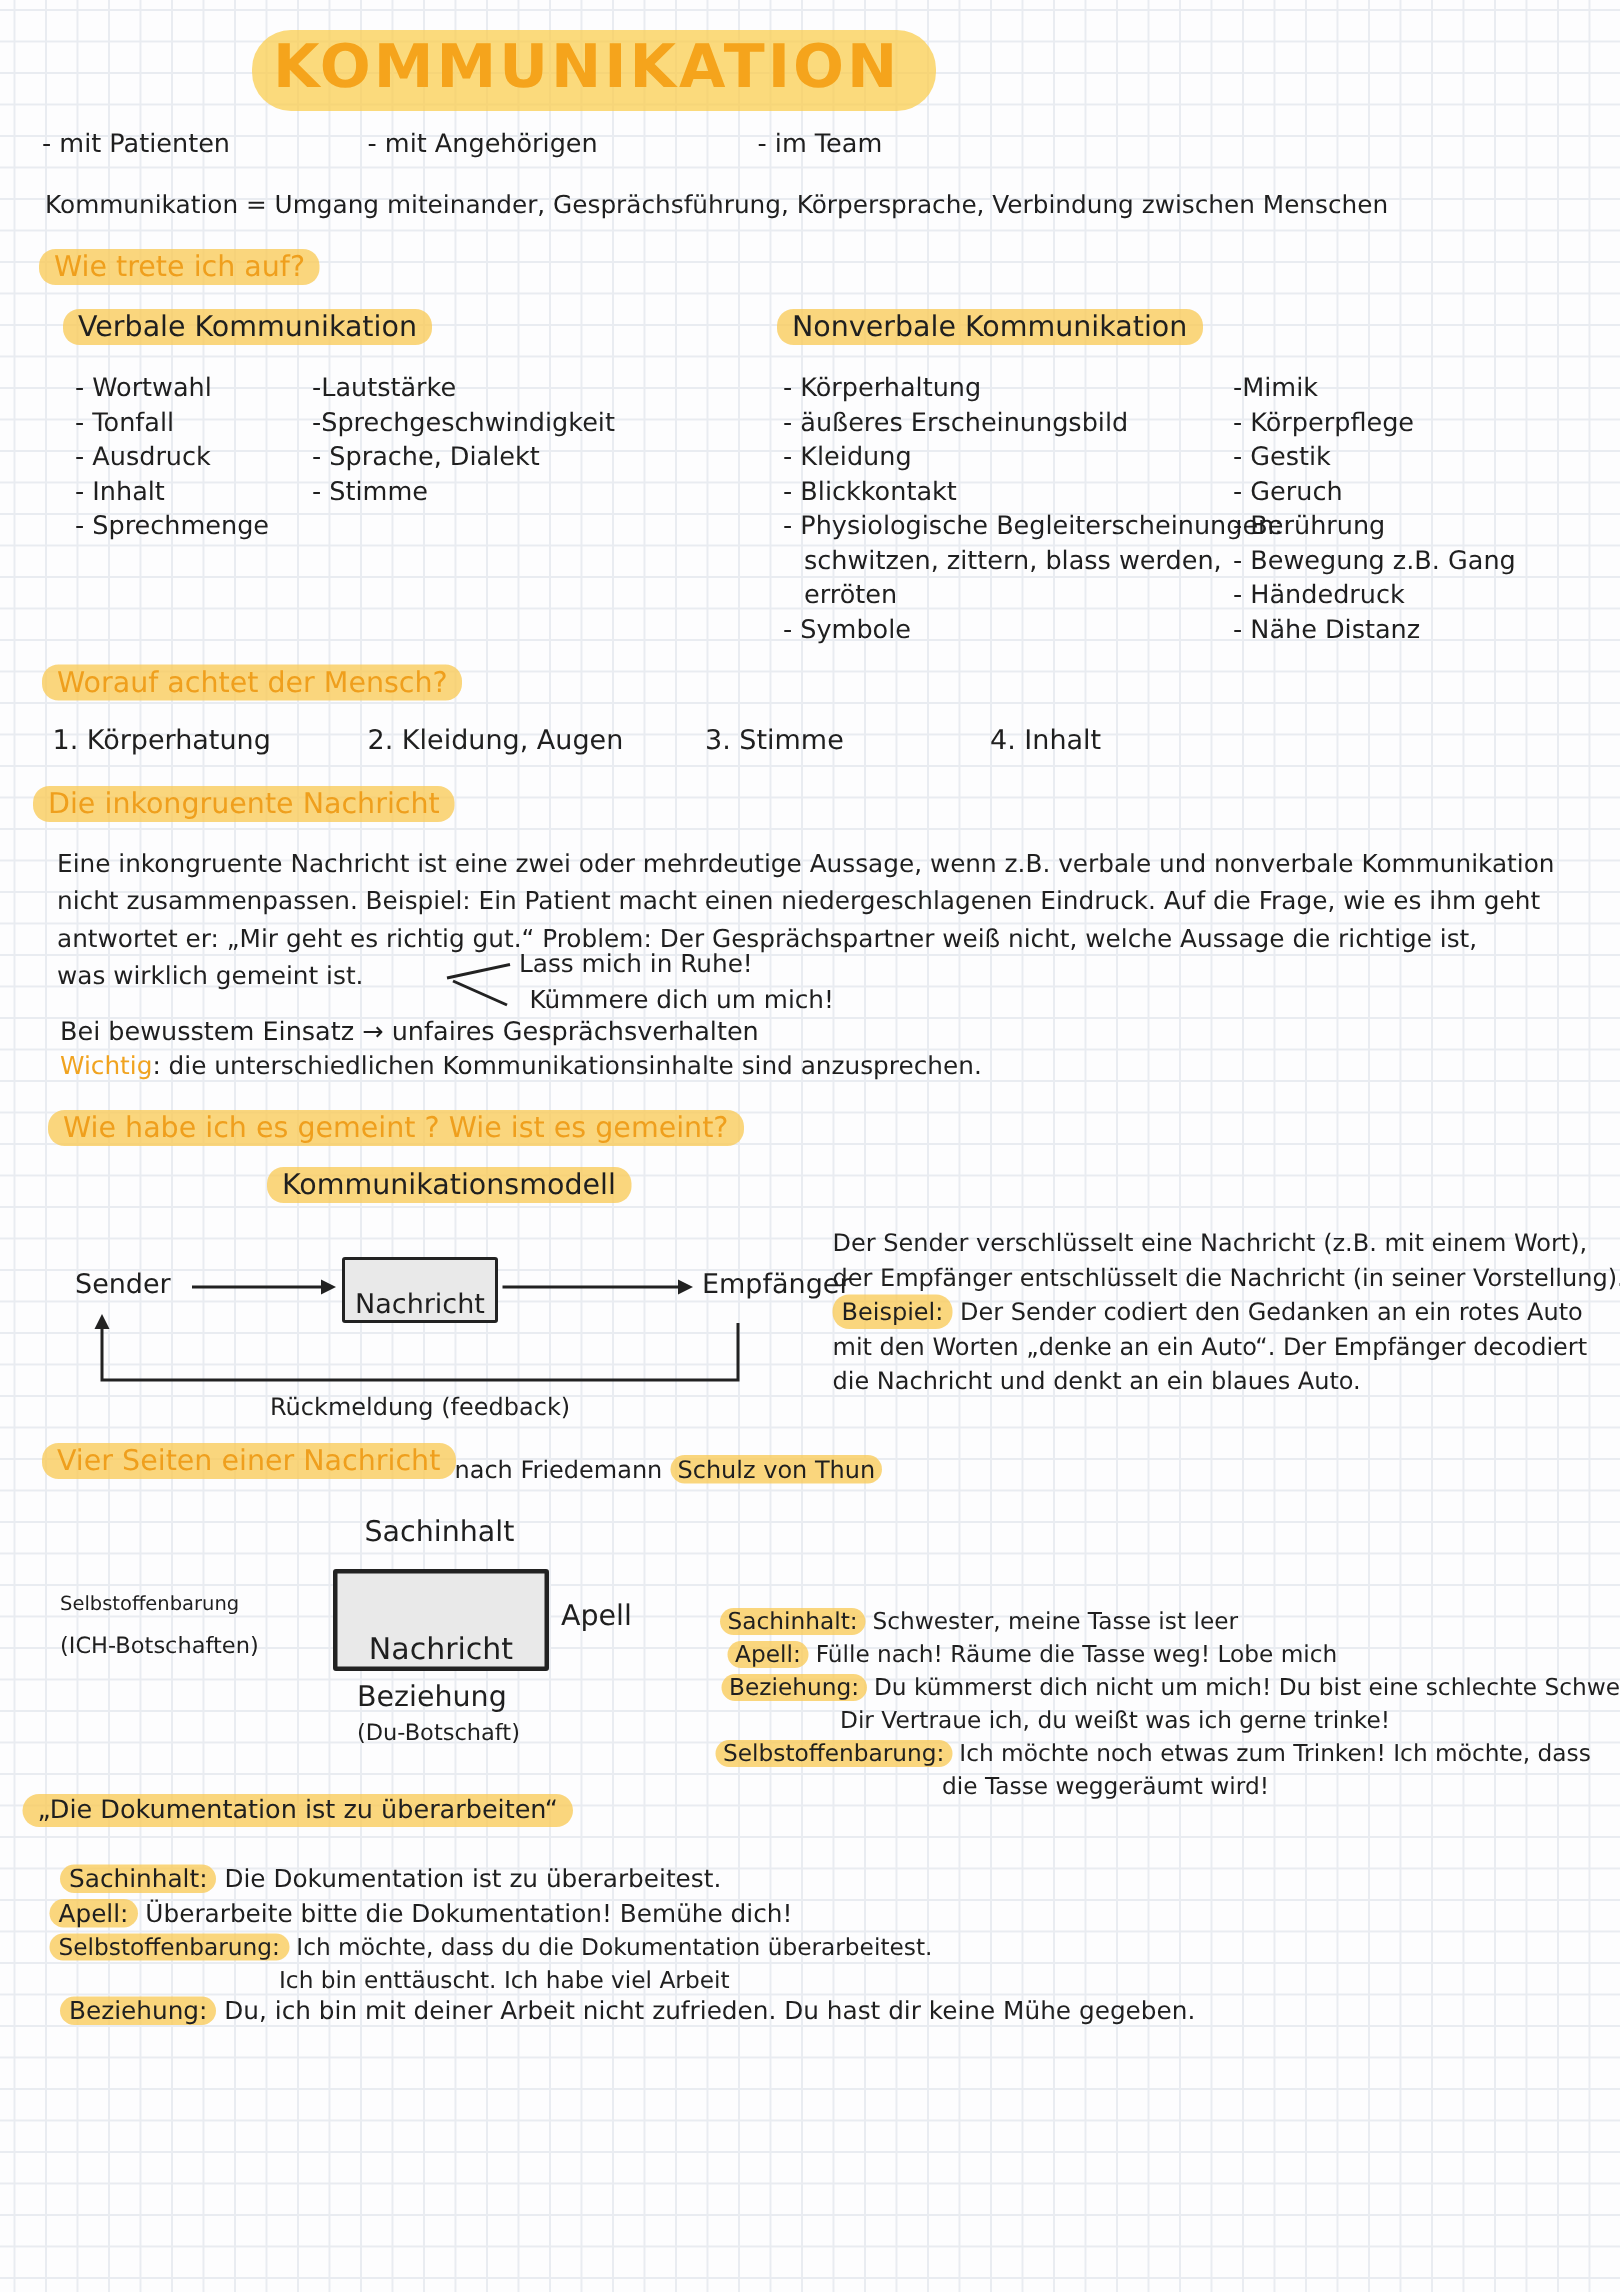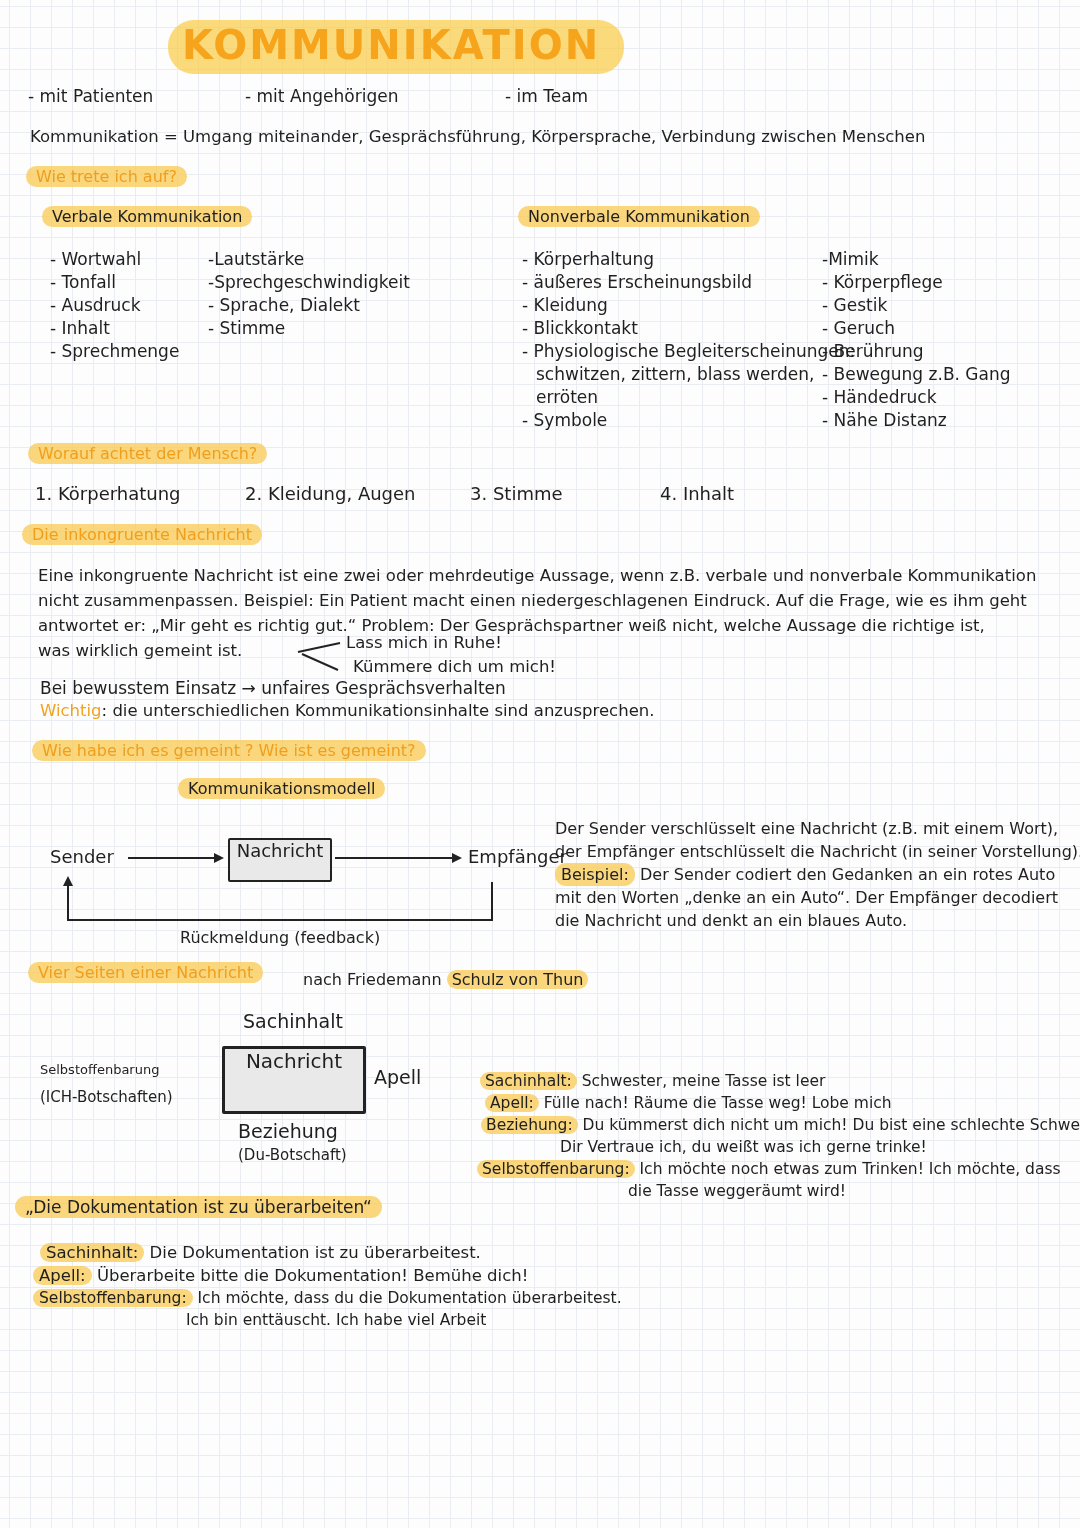--- a/index.html
+++ b/index.html
@@ -15,27 +15,27 @@
     padding-left:20px;
   }
   .abs{position:absolute;white-space:nowrap;}
   .orange{color:#f0a320;text-align:right;}
   .pill{display:inline-block;background:rgba(249,204,92,.8);border-radius:11px;padding:1px 10px;}
   .pill-orange{color:#ef9f1d;}
   .title{
     font-size:40px;font-weight:bold;letter-spacing:2px;color:#f5a41c;
     background:rgba(250,205,80,.75);border-radius:26px;padding:2px 24px 6px 14px;
   }
-  .h-section{font-size:16px;}
+  .h-section{font-size:19px;}
   .list{line-height:23px;font-size:17px;}
   .list .indent{padding-left:14px;}
   .para{font-size:16.5px;line-height:25px;}
   .box{
     position:absolute;background:#e9e9e9;border:2px solid #222;border-radius:2px;
-    display:flex;align-items:flex-start;justify-content:center;font-size:18px;
+    display:flex;align-items:flex-end;justify-content:center;font-size:18px;
   }
   .box-big{border-width:3px;font-size:20px;}
   .small{font-size:15px;}
   .rowline{font-size:15.5px;}
   svg{position:absolute;overflow:visible;}
   .stroke{stroke:#222;stroke-width:2;fill:none;}
   .head{fill:#222;stroke:none;}
 </style>
 </head>
 <body>
@@ -200,14 +200,17 @@
   <div class="abs" style="left:40px;top:1243px;font-size:16.5px">
     <span class="pill" style="padding:0 6px">Sachinhalt:</span><span> Die Dokumentation ist zu überarbeitest.</span>
   </div>
   <div class="abs" style="left:33px;top:1266px;font-size:16.5px">
     <span class="pill" style="padding:0 6px">Apell:</span><span> Überarbeite bitte die Dokumentation! Bemühe dich!</span>
   </div>
   <div class="abs" style="left:33px;top:1289px;font-size:15.5px">
     <span class="pill" style="padding:0 6px">Selbstoffenbarung:</span><span> Ich möchte, dass du die Dokumentation überarbeitest.</span>
   </div>
   <div class="abs" style="left:186px;top:1311px;font-size:15.5px">Ich bin enttäuscht. Ich habe viel Arbeit</div>
+  <div class="abs" style="left:40px;top:1331px;font-size:16.5px">
+    <span class="pill" style="padding:0 6px">Beziehung:</span><span> Du, ich bin mit deiner Arbeit nicht zufrieden. Du hast dir keine Mühe gegeben.</span>
+  </div>
 
 </div>
 
 </body></html>

